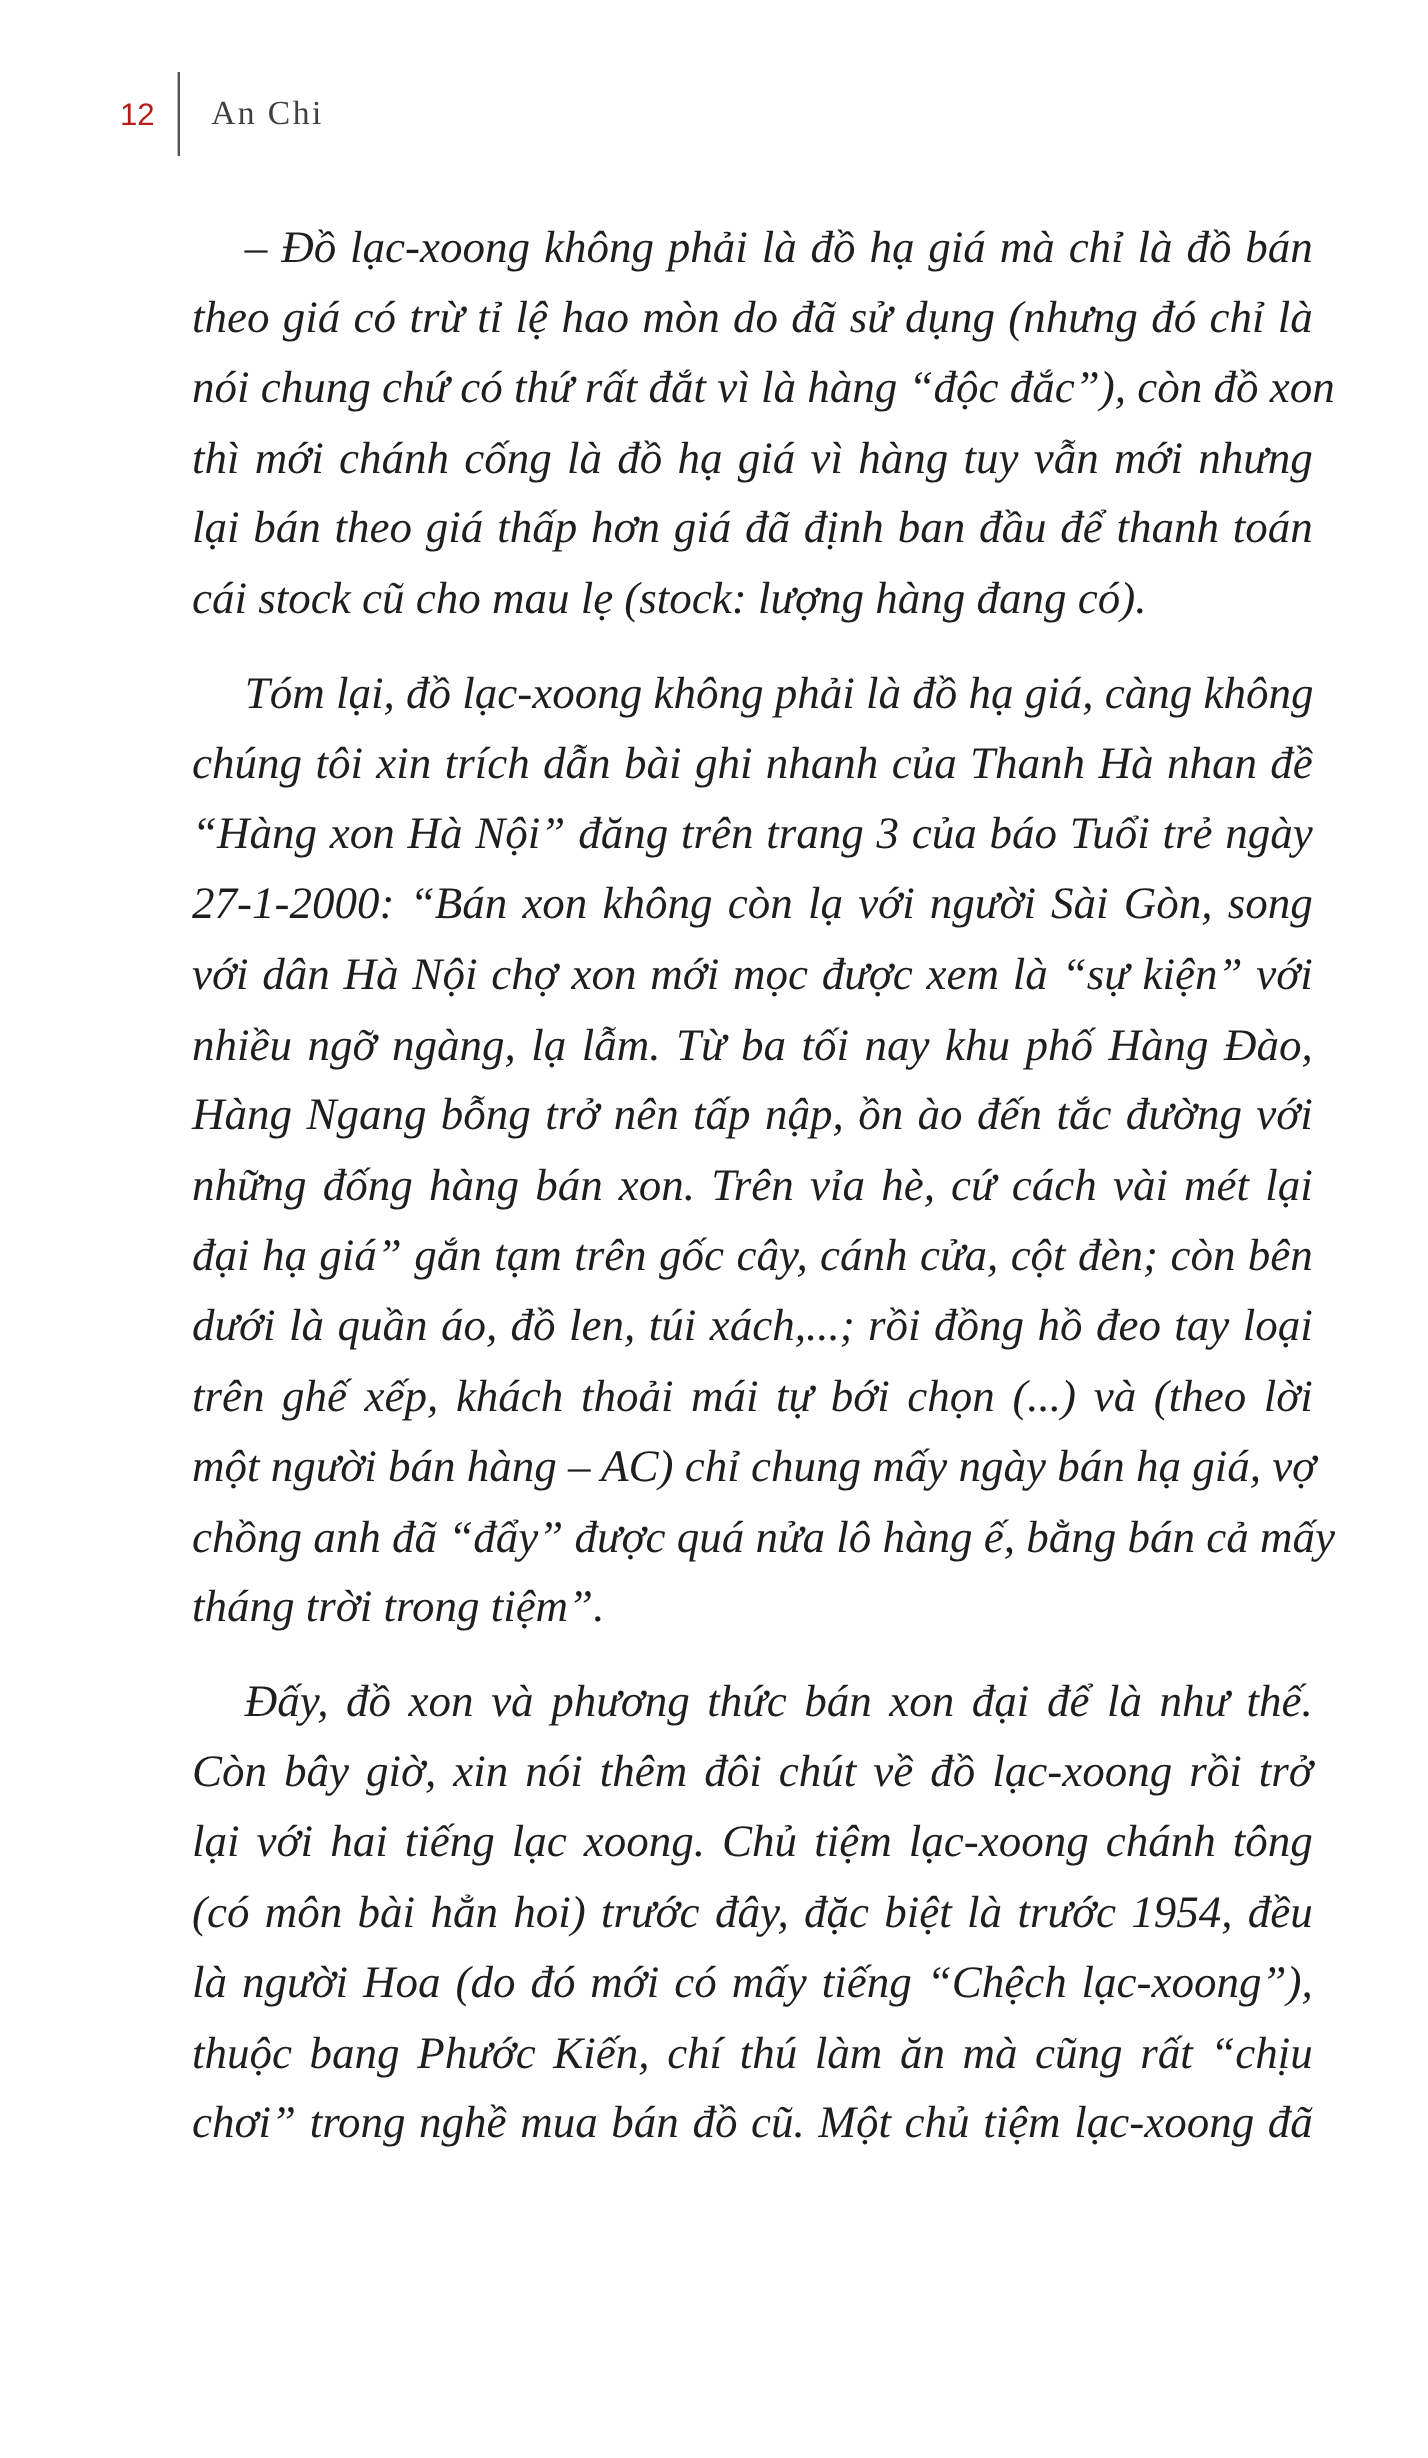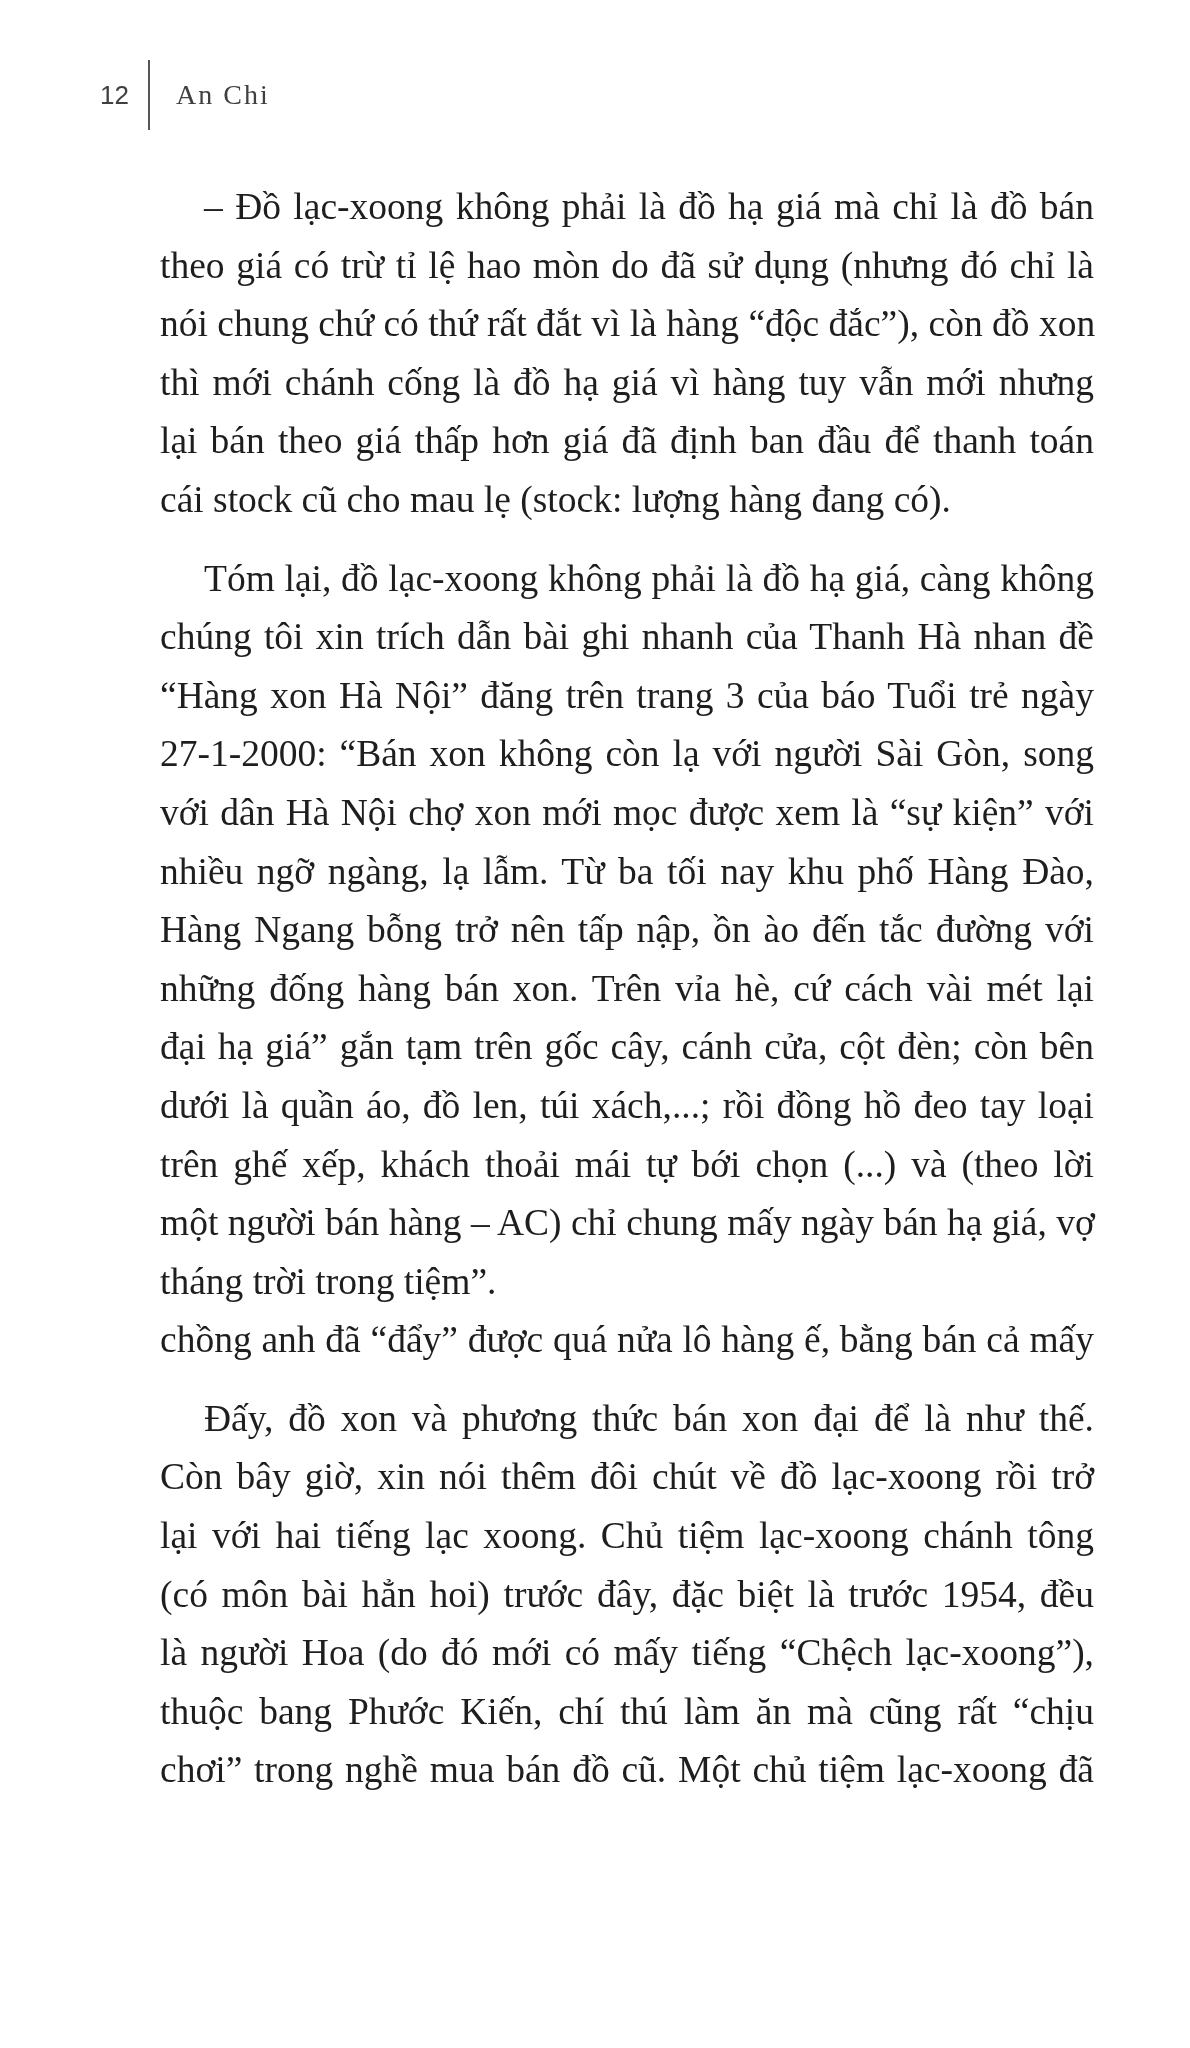--- a/index.html
+++ b/index.html
@@ -1,25 +1,25 @@
 <!DOCTYPE html>
 <html><head>
 <meta charset="utf-8">
 <style>
   html, body { margin:0; padding:0; }
   body {
     width:1190px; height:2048px; background:#ffffff; position:relative; overflow:hidden;
     font-family:"Liberation Serif","DejaVu Serif",serif; color:#1e1e1e;
   }
   .header { position:absolute; top:55px; left:100px; height:80px; display:flex; align-items:center; }
-  .pgnum { font-family:"Liberation Sans","DejaVu Sans",sans-serif; font-size:26px; color:#404040; width:48px; }
+  .pgnum { font-family:"Liberation Sans","DejaVu Sans",sans-serif; font-size:26px; color:#b91c1c; width:48px; }
   .rule { width:2px; height:70px; background:#555; margin-right:26px; }
   .author { font-size:28px; letter-spacing:2px; color:#404040; }
   .body { position:absolute; top:178px; left:160px; width:950px; font-size:37.5px; line-height:58.6px; }
-  .para { margin:0 16px 20px 0; text-indent:44px; text-align:justify; }
+  .para { margin:0 16px 20px 0; text-indent:44px; text-align:justify;font-style:italic; }
   .line { display:block; white-space:nowrap; text-align:justify; text-align-last:justify; }
   .line.last { text-align-last:left; }
   .para .line:first-child { padding-left:44px; }
   .para { text-indent:0; }
 </style>
 </head>
 <body>
 
 <div class="header">
   <span class="pgnum">12</span>
@@ -42,22 +42,22 @@
     <span class="line">“Hàng xon Hà Nội” đăng trên trang 3 của báo Tuổi trẻ ngày</span>
     <span class="line">27-1-2000: “Bán xon không còn lạ với người Sài Gòn, song</span>
     <span class="line">với dân Hà Nội chợ xon mới mọc được xem là “sự kiện” với</span>
     <span class="line">nhiều ngỡ ngàng, lạ lẫm. Từ ba tối nay khu phố Hàng Đào,</span>
     <span class="line">Hàng Ngang bỗng trở nên tấp nập, ồn ào đến tắc đường với</span>
     <span class="line">những đống hàng bán xon. Trên vỉa hè, cứ cách vài mét lại</span>
     <span class="line">đại hạ giá” gắn tạm trên gốc cây, cánh cửa, cột đèn; còn bên</span>
     <span class="line">dưới là quần áo, đồ len, túi xách,...; rồi đồng hồ đeo tay loại</span>
     <span class="line">trên ghế xếp, khách thoải mái tự bới chọn (...) và (theo lời</span>
     <span class="line">một người bán hàng – AC) chỉ chung mấy ngày bán hạ giá, vợ</span>
+    <span class="line">chồng anh đã “đẩy” được quá nửa lô hàng ế, bằng bán cả mấy</span>
     <span class="line last">tháng trời trong tiệm”.</span>
-    <span class="line">chồng anh đã “đẩy” được quá nửa lô hàng ế, bằng bán cả mấy</span>
   </div>
   <div class="para">
     <span class="line">Đấy, đồ xon và phương thức bán xon đại để là như thế.</span>
     <span class="line">Còn bây giờ, xin nói thêm đôi chút về đồ lạc-xoong rồi trở</span>
     <span class="line">lại với hai tiếng lạc xoong. Chủ tiệm lạc-xoong chánh tông</span>
     <span class="line">(có môn bài hẳn hoi) trước đây, đặc biệt là trước 1954, đều</span>
     <span class="line">là người Hoa (do đó mới có mấy tiếng “Chệch lạc-xoong”),</span>
     <span class="line">thuộc bang Phước Kiến, chí thú làm ăn mà cũng rất “chịu</span>
     <span class="line">chơi” trong nghề mua bán đồ cũ. Một chủ tiệm lạc-xoong đã</span>
   </div>

